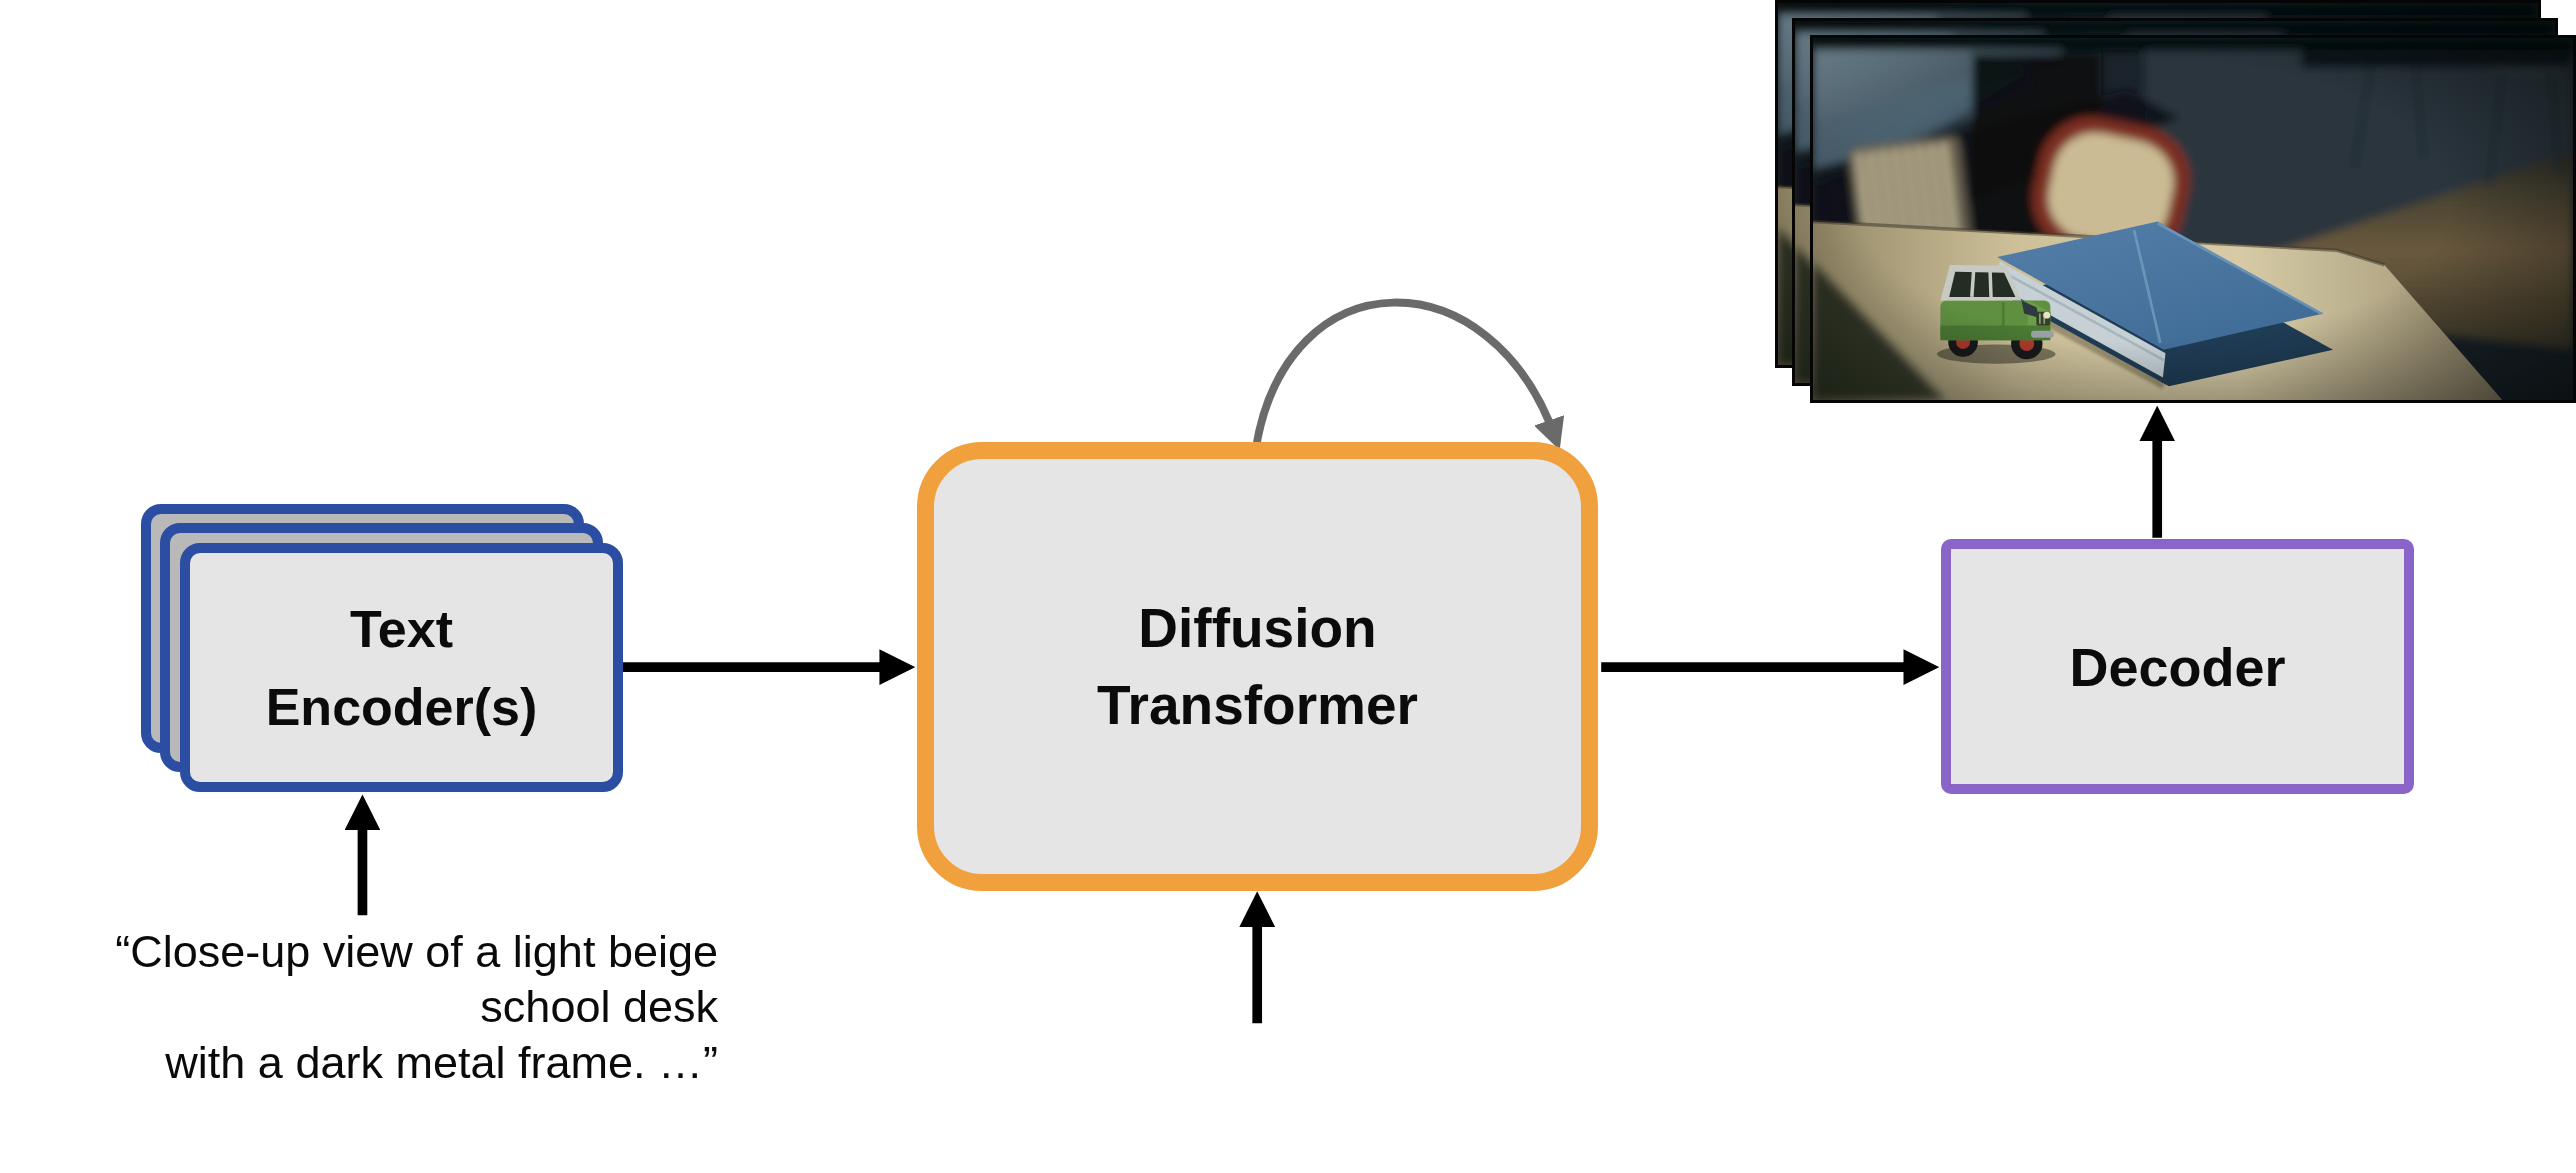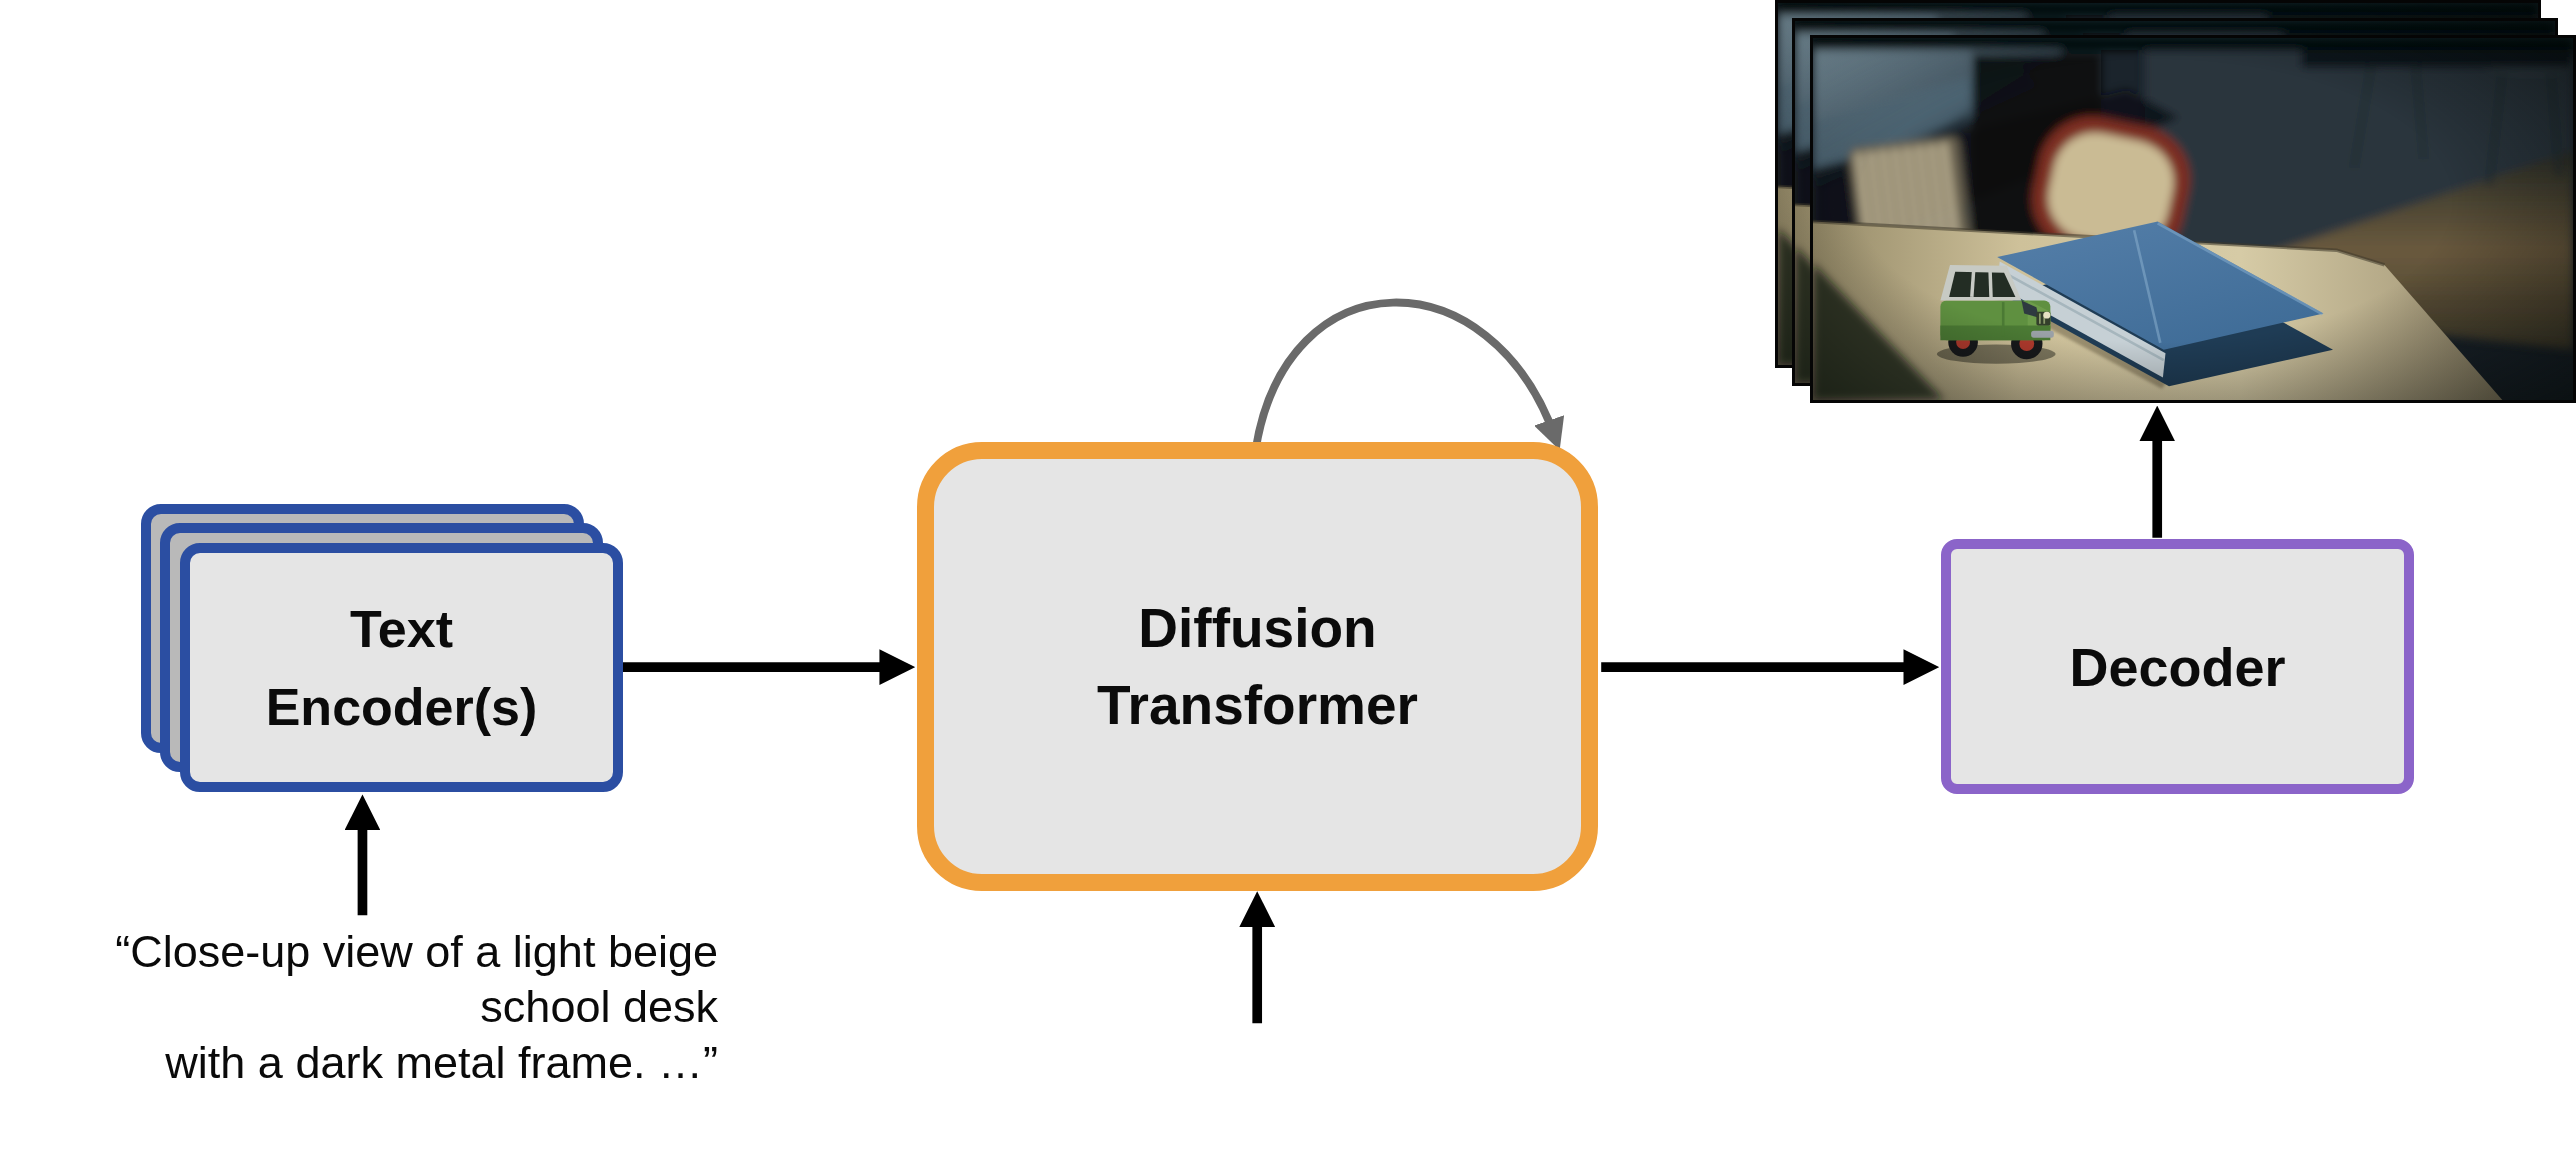--- a/index.html
+++ b/index.html
@@ -17,21 +17,21 @@
     display:flex;align-items:center;justify-content:center;text-align:center;
     font-weight:700;color:#0b0b0b;white-space:pre-line;
   }
   .dt-box{
     left:917px;top:442px;width:681px;height:449px;
     border:17.6px solid #f0a03c;border-radius:65px;
     font-size:55px;line-height:1.4;
   }
   .decoder-box{
     left:1941px;top:539px;width:473px;height:255px;
-    border:10.6px solid #8b64c9;border-radius:16px;
+    border:10.6px solid #8b64c9;border-radius:10px;
     font-size:54px;
   }
   .scheduler-box{
     left:1067px;top:1027px;width:382px;height:137px;
     border:9.7px solid #3d7e6e;border-radius:35px;
     font-size:53px;
   }
   .te-card{
     position:absolute;box-sizing:border-box;
     width:443px;height:249px;

